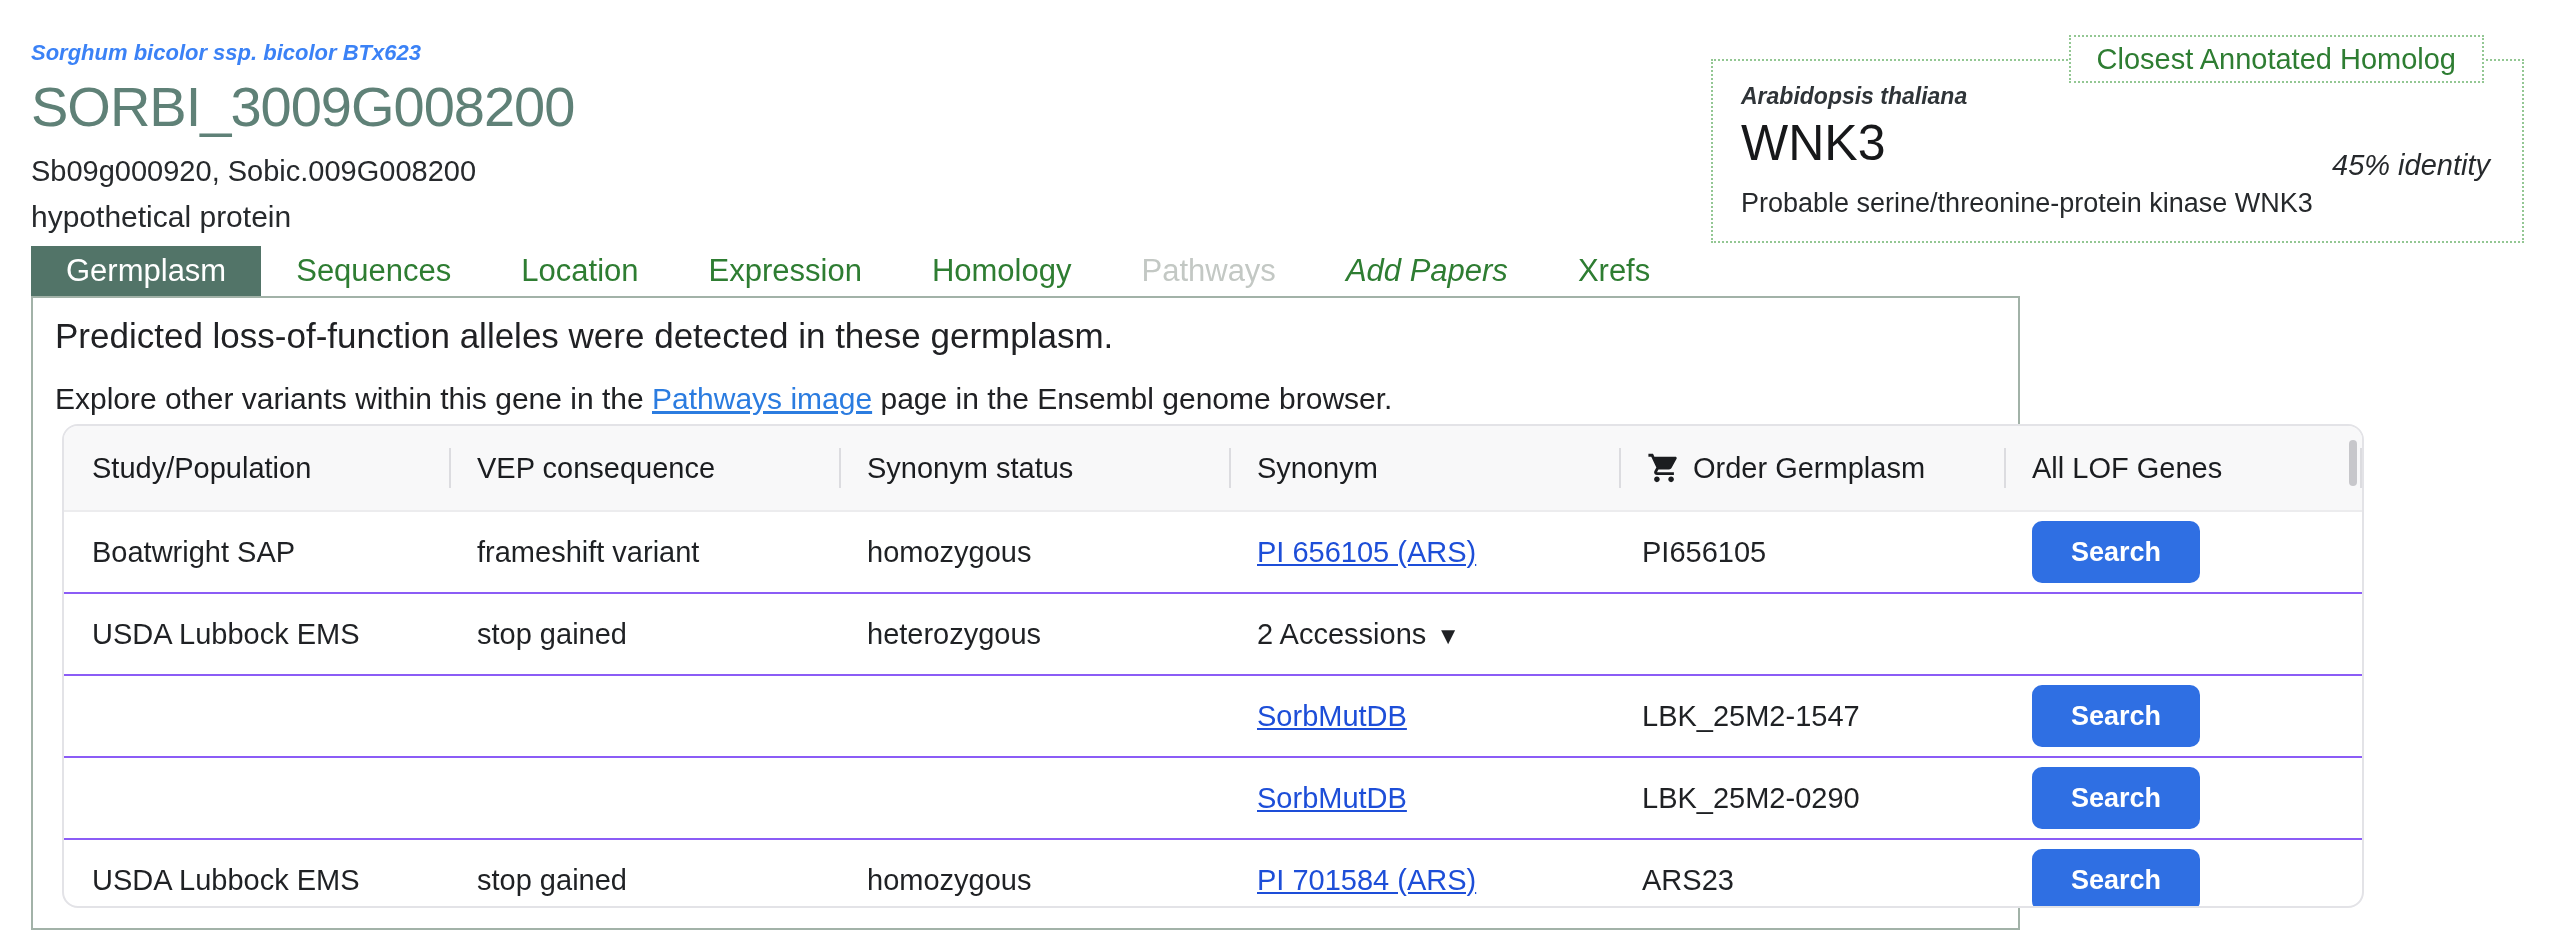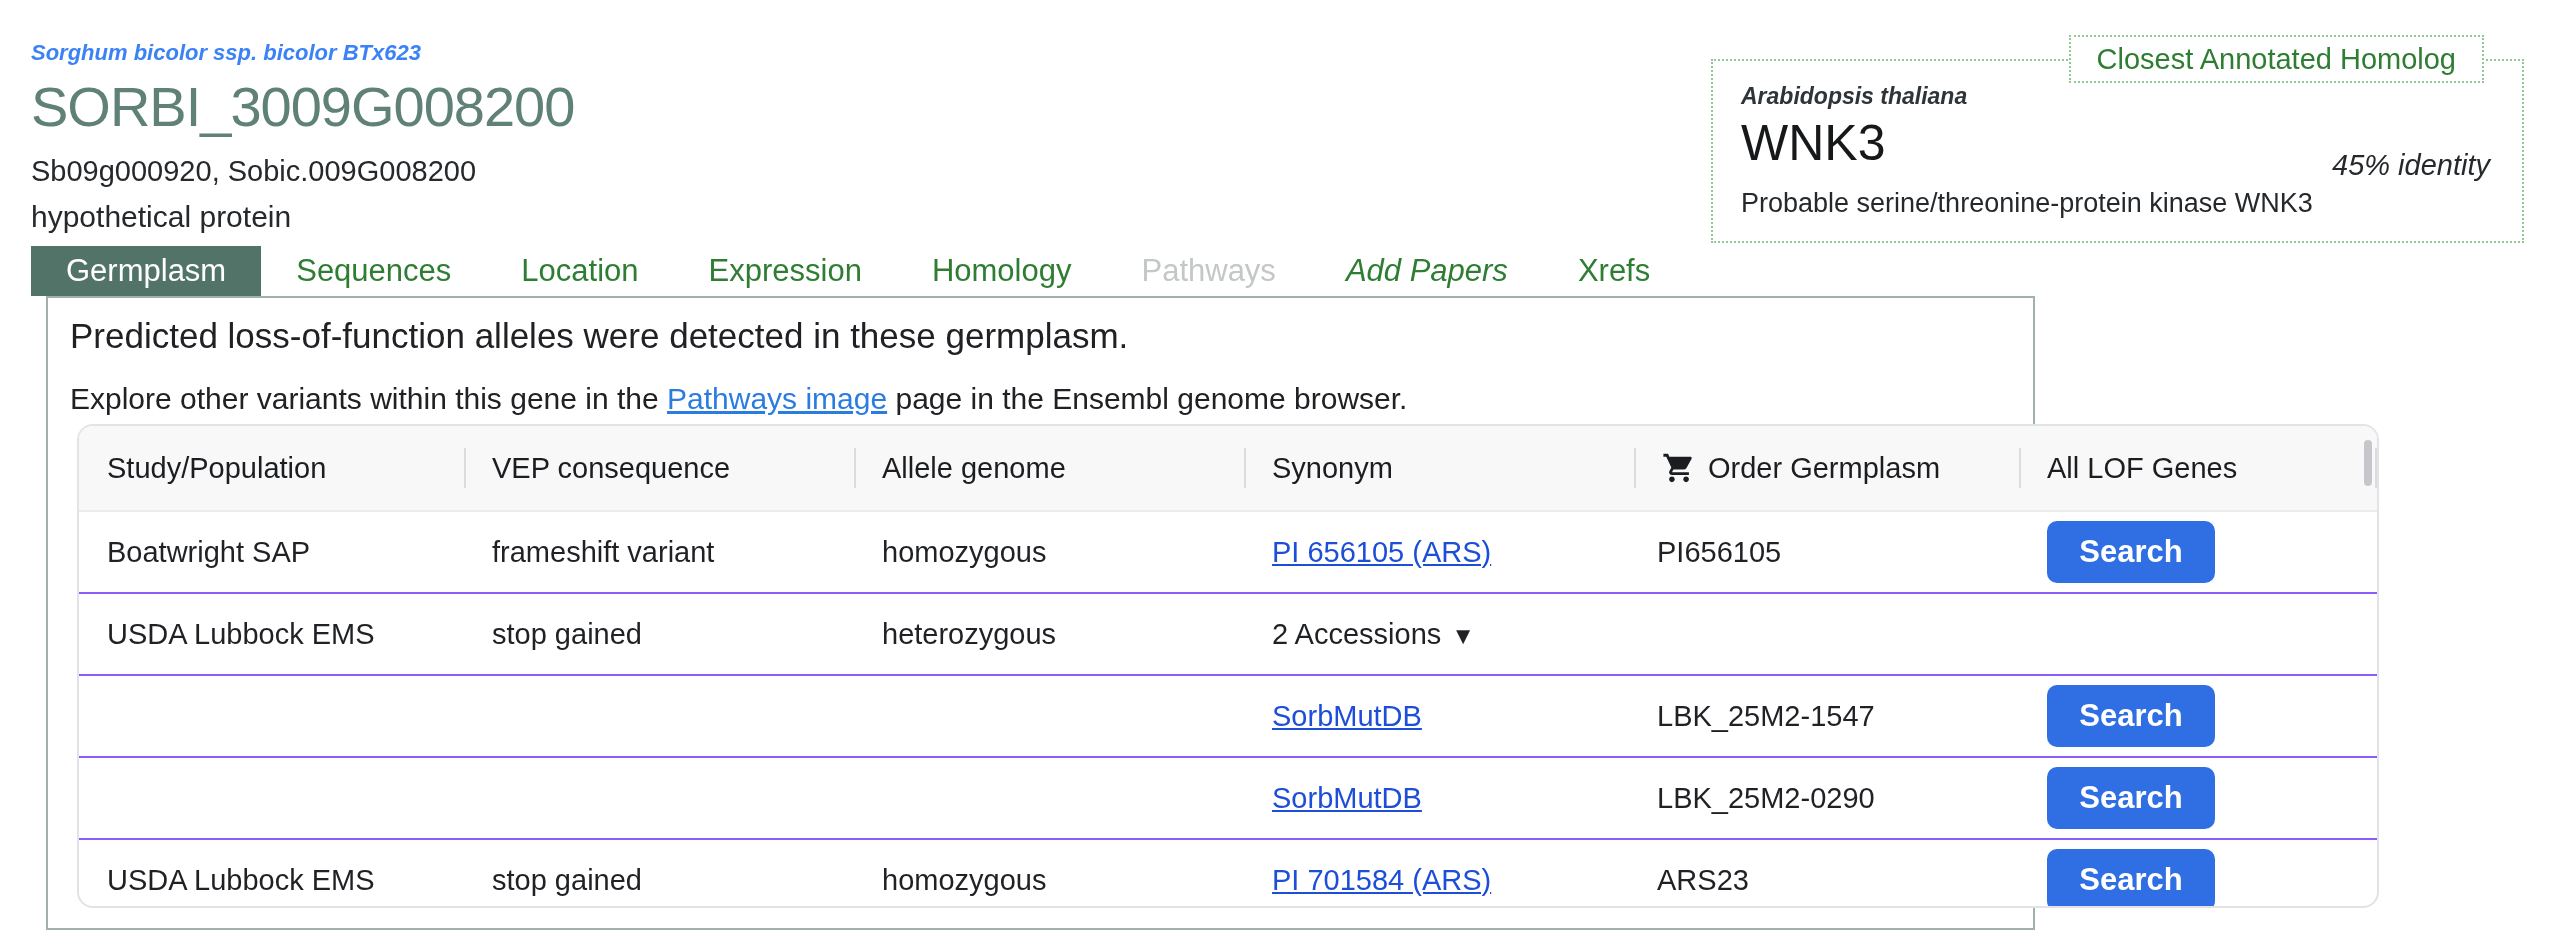--- a/index.html
+++ b/index.html
@@ -30,21 +30,21 @@
   .homolog-desc{font-size:27px;color:#26292c;margin-top:20px;}
   
   .tabs{position:absolute;left:31px;top:246px;height:50px;display:flex;align-items:stretch;}
   .tab{display:flex;align-items:center;padding:0 35px;font-size:31px;color:#2e7d32;cursor:pointer;white-space:nowrap;}
   .tab.active{background:#527468;color:#ffffff;}
   .tab.disabled{color:#c3c8c4;}
   .tab.italic{font-style:italic;text-align:right;}
   
   .panel{
     position:absolute;left:31px;top:296px;width:1989px;height:634px;
-    border:2px solid #a2b2a8;background:#fff;box-sizing:border-box;margin-left:15px;
+    border:2px solid #a2b2a8;background:#fff;box-sizing:border-box;
   }
   .panel-heading{font-size:35px;color:#202124;margin:18px 0 0 22px;}
   .panel-sub{font-size:30px;color:#202124;margin:26px 0 0 22px;}
   .panel-sub a{color:#2b7ce0;text-decoration:underline;cursor:pointer;}
   
   .table-card{
     position:absolute;left:29px;top:126px;width:2302px;height:484px;
     border:2px solid #e3e3e7;border-radius:16px;background:#fff;box-sizing:border-box;overflow:hidden;
   }
   .thead{display:flex;height:84px;background:#f8f8f9;border-bottom:2px solid #ececee;align-items:center;}
@@ -55,21 +55,21 @@
   .trow{display:flex;height:80px;align-items:center;border-bottom:2px solid #8b5cf6;font-size:29px;color:#1f2124;}
   .trow:last-child{border-bottom:none;}
   .td{box-sizing:border-box;padding-left:28px;white-space:nowrap;overflow:visible;}
   .c1{width:385px;} .c2{width:390px;} .c3{width:390px;} .c4{width:385px;} .c5{width:390px;} .c6{width:358px;}
   .cell-link{color:#1d4ed8;text-decoration:underline;cursor:pointer;}
   .expander{color:#1f2124;cursor:pointer;}
   .caret{font-size:24px;margin-left:10px;}
   .search-btn{
     display:flex;align-items:center;justify-content:center;
     width:168px;height:62px;border:none;border-radius:10px;
-    background:#2f6fe3;color:#fff;font-size:31px;font-weight:bold;
+    background:#2f6fe3;color:#fff;font-size:27px;font-weight:bold;
     font-family:"Liberation Sans", sans-serif;cursor:pointer;
   }
   .cart{margin-right:12px;display:inline-flex;}
   .scroll-thumb{position:absolute;right:5px;top:14px;width:8px;height:46px;border-radius:4px;background:#c7c7cb;}
 </style>
 </head>
 <body>
 
 <div class="page">
 
@@ -108,21 +108,21 @@
     <div class="table-card">
 
       <div class="thead">
         <div class="th c1">
             <span>Study/Population</span>
           </div>
         <div class="th c2">
             <span>VEP consequence</span>
           </div>
         <div class="th c3">
-            <span>Allele genome</span>
+            <span>Synonym status</span>
           </div>
         <div class="th c5">
             <span>Synonym</span>
           </div>
         <div class="th c4">
           <span class="cart">
             <svg viewBox="0 0 24 24" width="34" height="34">
                 <path fill="#1b1d20" d="M7 18c-1.1 0-1.99.9-1.99 2S5.9 22 7 22s2-.9 2-2-.9-2-2-2zM1 2v2h2l3.6 7.59-1.35 2.45c-.16.28-.25.61-.25.96 0 1.1.9 2 2 2h12v-2H7.42c-.14 0-.25-.11-.25-.25l.03-.12.9-1.63h7.45c.75 0 1.41-.41 1.75-1.03l3.58-6.49c.08-.14.12-.31.12-.48 0-.55-.45-1-1-1H5.21l-.94-2H1zm16 16c-1.1 0-1.99.9-1.99 2s.89 2 1.99 2 2-.9 2-2-.9-2-2-2z"></path>
               </svg>
           </span>

